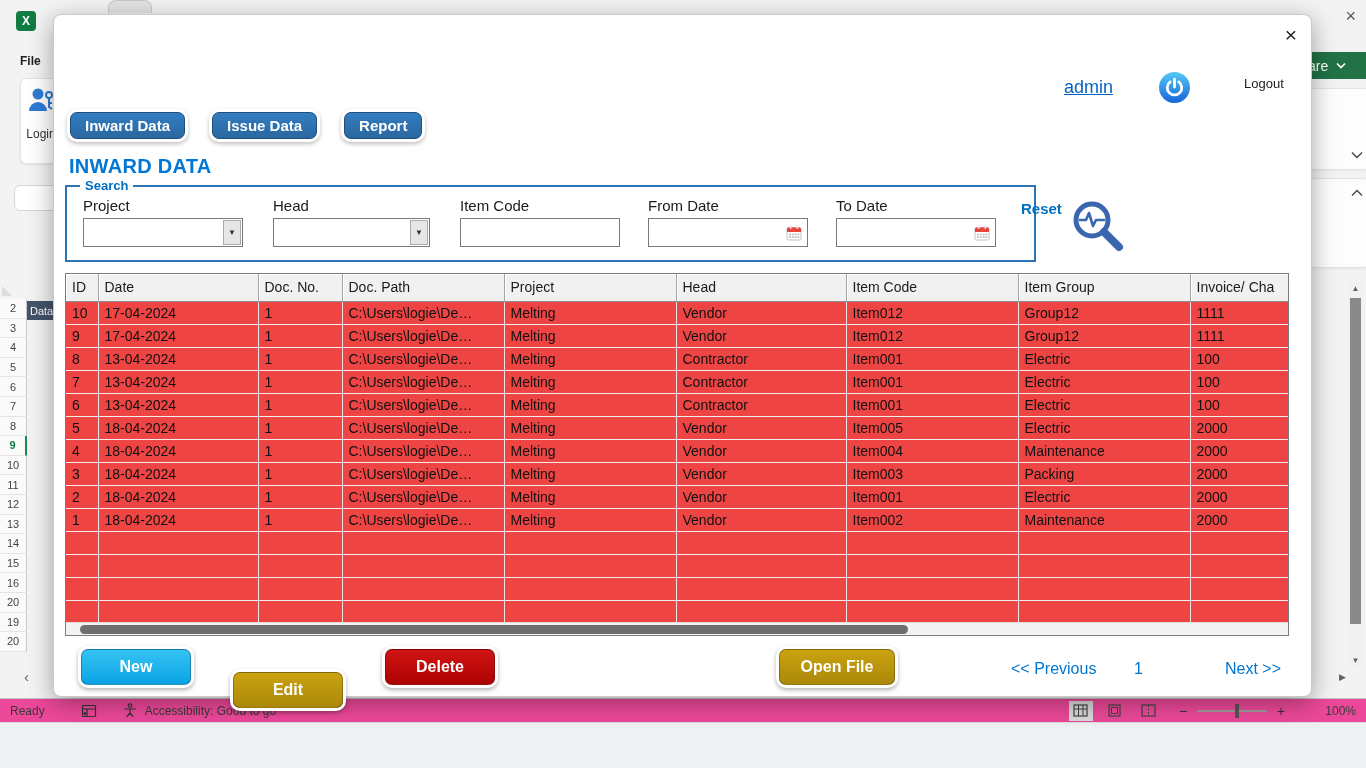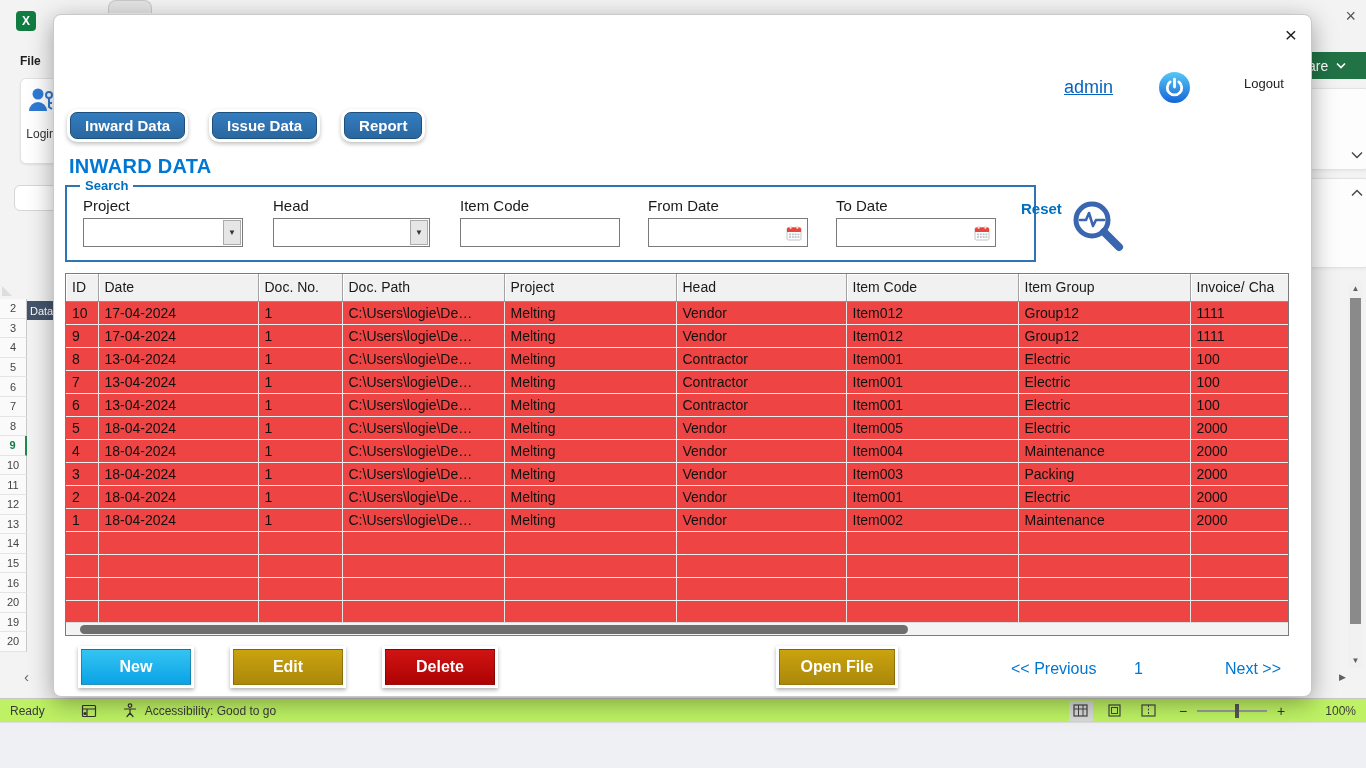--- a/index.html
+++ b/index.html
@@ -34,21 +34,21 @@
   .ribbon-panel { background:#fdfdfd; border:1px solid #e3e3e3; border-radius:8px; box-shadow:0 1px 3px rgba(0,0,0,.06); }
   .xl-close { position:absolute; right:10px; top:6px; font-size:18px; color:#555; }
   
   .vscroll { position:absolute; right:3px; top:282px; width:15px; height:386px; background:#f1f1f1; }
   .vscroll .arrow { font-size:8px; color:#606060; text-align:center; line-height:14px; }
   .vscroll .thumb { position:absolute; left:2px; right:2px; top:16px; height:326px; background:#8a8a8a; }
   .vscroll .down { position:absolute; bottom:0; left:0; right:0; }
   .hscroll-arrow { position:absolute; right:20px; top:672px; font-size:9px; color:#606060; }
 
   
-  #statusbar { position:absolute; left:0; top:698px; width:1366px; height:24px; background:#bef264;
+  #statusbar { position:absolute; left:0; top:698px; width:1366px; height:24px; background:#ec4899;
                border-top:1px solid #c6c6c6; display:flex; align-items:center; font-size:12px; color:#3a3a3a; }
   #statusbar .sect { display:flex; align-items:center; gap:8px; }
   .view-ic { width:24px; height:20px; display:flex; align-items:center; justify-content:center; }
   .view-ic.sel { background:#d9d9d9; }
   .zoom-track { width:70px; height:2px; background:#9a9a9a; position:relative; }
   .zoom-thumb { position:absolute; left:38px; top:-6px; width:4px; height:14px; background:#555; }
 
   
   #taskbar { position:absolute; left:0; top:722px; width:1366px; height:46px; background:#eef0f3;
              border-top:1px solid #dcdcdc; }
@@ -86,25 +86,25 @@
         background:#ef4444; overflow:hidden; }
   .lv table { border-collapse:collapse; table-layout:fixed; width:1222px; }
   .lv th { height:27px; background:#f1f1f1; border-right:1px solid #a3a3a3; border-bottom:1px solid #8f8f8f;
            box-shadow:inset 1px 1px 0 #fff; font-size:14px; font-weight:normal; color:#1a1a1a; text-align:left;
            padding:0 6px; white-space:nowrap; overflow:hidden; }
   .lv td { height:23px; font-size:14px; color:#111; padding:0 6px; border-right:1px solid #e6e6e6;
            border-bottom:1px solid #eeeeee; white-space:nowrap; overflow:hidden; }
   .lv-hscroll { position:absolute; left:0; right:0; bottom:0; height:13px; background:#f3f3f3; border-top:1px solid #dcdcdc; }
   .lv-hthumb { position:absolute; left:14px; top:2px; width:828px; height:9px; background:#6e6e6e; border-radius:5px; }
 
-  .actbtn { position:absolute; top:634px; width:110px; height:36px; border-radius:0; color:#fff; font-size:16px;
+  .actbtn { position:absolute; top:634px; width:110px; height:36px; border-radius:7px; color:#fff; font-size:16px;
             font-weight:bold; display:flex; align-items:center; justify-content:center; border:1px solid rgba(0,0,0,.25);
             box-shadow:0 0 0 3px #fff, 0 2px 4px 3px rgba(0,0,0,.3); }
   .btn-new { left:27px; background:linear-gradient(#35c3f2,#0aa3e6); }
-  .btn-edit { left:179px; background:linear-gradient(#caa30f,#ab880a); }
+  .btn-edit { left:179px; background:linear-gradient(#caa30f,#ab880a);margin-top:23px; }
   .btn-delete { left:331px; background:linear-gradient(#d01414,#ad0202); }
   .btn-open { left:725px; width:116px; background:linear-gradient(#caa30f,#ab880a); }
   .pag { position:absolute; top:645px; font-size:16px; color:#0076D1; }
 </style>
 </head>
 <body>
 
 <div id="excel-bg">
   <div class="abs titlebar-tab" style="left:108px; top:0;"></div>
   <div class="abs xl-logo" style="left:16px; top:11px;">X</div>

